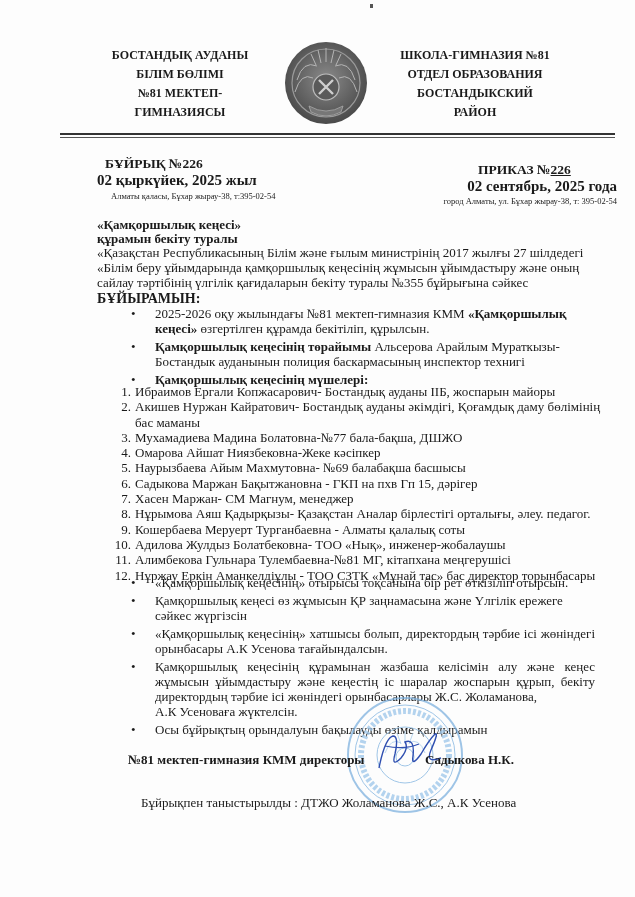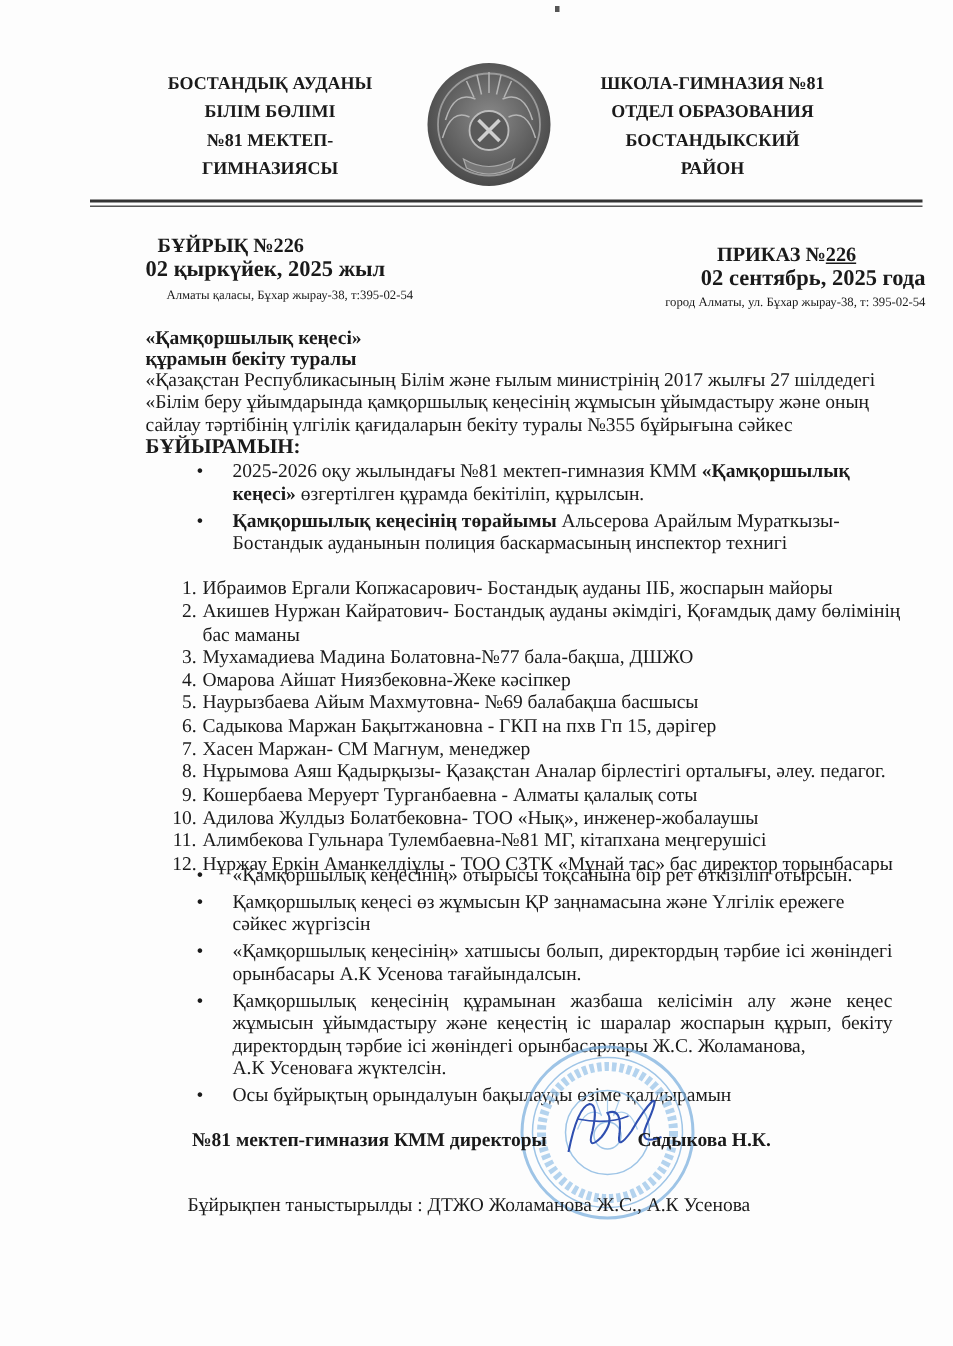--- a/index.html
+++ b/index.html
@@ -32,21 +32,21 @@
   .bullet { position: relative; padding-left: 0; }
   .bullet::before { content: "•"; position: absolute; left: -24px; top: 0; }
   #bul1 { left: 155px; top: 306px; width: 420px; }
   #members { left: 115px; top: 384px; width: 510px; }
   .mem { position: relative; padding-left: 20px; font-size: 13px; line-height: 15.3px; }
   .mem .num { position: absolute; left: -2px; width: 18px; text-align: right; }
   #bul2 { left: 155px; top: 575px; width: 440px; }
   .just { text-align: justify; }
   #director { left: 128px; top: 752px; font-weight: bold; font-size: 13px; }
   #director-name { left: 425px; top: 752px; font-weight: bold; font-size: 13px; }
-  #ack { left: 125px; top: 795px; font-size: 13px; }
+  #ack { left: 141px; top: 795px; font-size: 13px; }
   #stamp { left: 345px; top: 695px; width: 120px; height: 120px; }
   #sig { left: 375px; top: 728px; width: 70px; height: 48px; }
   #topmark { left: 370px; top: 4px; width: 3px; height: 4px; background:#555; }
 </style>
 </head>
 <body>
 
 <div class="abs" id="topmark"></div>
 
 <div class="abs hdr" id="hdr-left">
@@ -110,20 +110,23 @@
 
 <div class="abs" id="order-word">БҰЙЫРАМЫН:</div>
 
 <div class="abs t" id="bul1">
   <div class="bullet" style="margin-bottom:3px">
     <span>2025-2026 оқу жылындағы №81 мектеп-гимназия КММ  </span><b>«Қамқоршылық кеңесі»</b><span>  өзгертілген  құрамда бекітіліп,  құрылсын.</span>
   </div>
   <div class="bullet" style="margin-bottom:3px">
     <b>Қамқоршылық кеңесінің төрайымы</b><span> Альсерова Арайлым Мураткызы- Бостандык ауданынын полиция баскармасының инспектор технигі</span>
   </div>
+  <div class="bullet">
+    <b>Қамқоршылық кеңесінің мүшелері:</b>
+  </div>
 </div>
 
 <div class="abs" id="members">
   <div class="mem"><span class="num">1.</span><span>Ибраимов Ергали Копжасарович- Бостандық ауданы ІІБ, жоспарын майоры</span></div>
   <div class="mem" style="padding-right:18px"><span class="num">2.</span><span>Акишев Нуржан Кайратович- Бостандық ауданы әкімдігі, Қоғамдық даму бөлімінің бас маманы</span></div>
   <div class="mem"><span class="num">3.</span><span>Мухамадиева Мадина Болатовна-№77 бала-бақша, ДШЖО</span></div>
   <div class="mem"><span class="num">4.</span><span>Омарова Айшат Ниязбековна-Жеке кәсіпкер</span></div>
   <div class="mem"><span class="num">5.</span><span>Наурызбаева Айым Махмутовна- №69 балабақша басшысы</span></div>
   <div class="mem"><span class="num">6.</span><span>Садыкова Маржан Бақытжановна - ГКП на пхв Гп 15, дәрігер</span></div>
   <div class="mem"><span class="num">7.</span><span>Хасен Маржан- СМ Магнум, менеджер</span></div>

